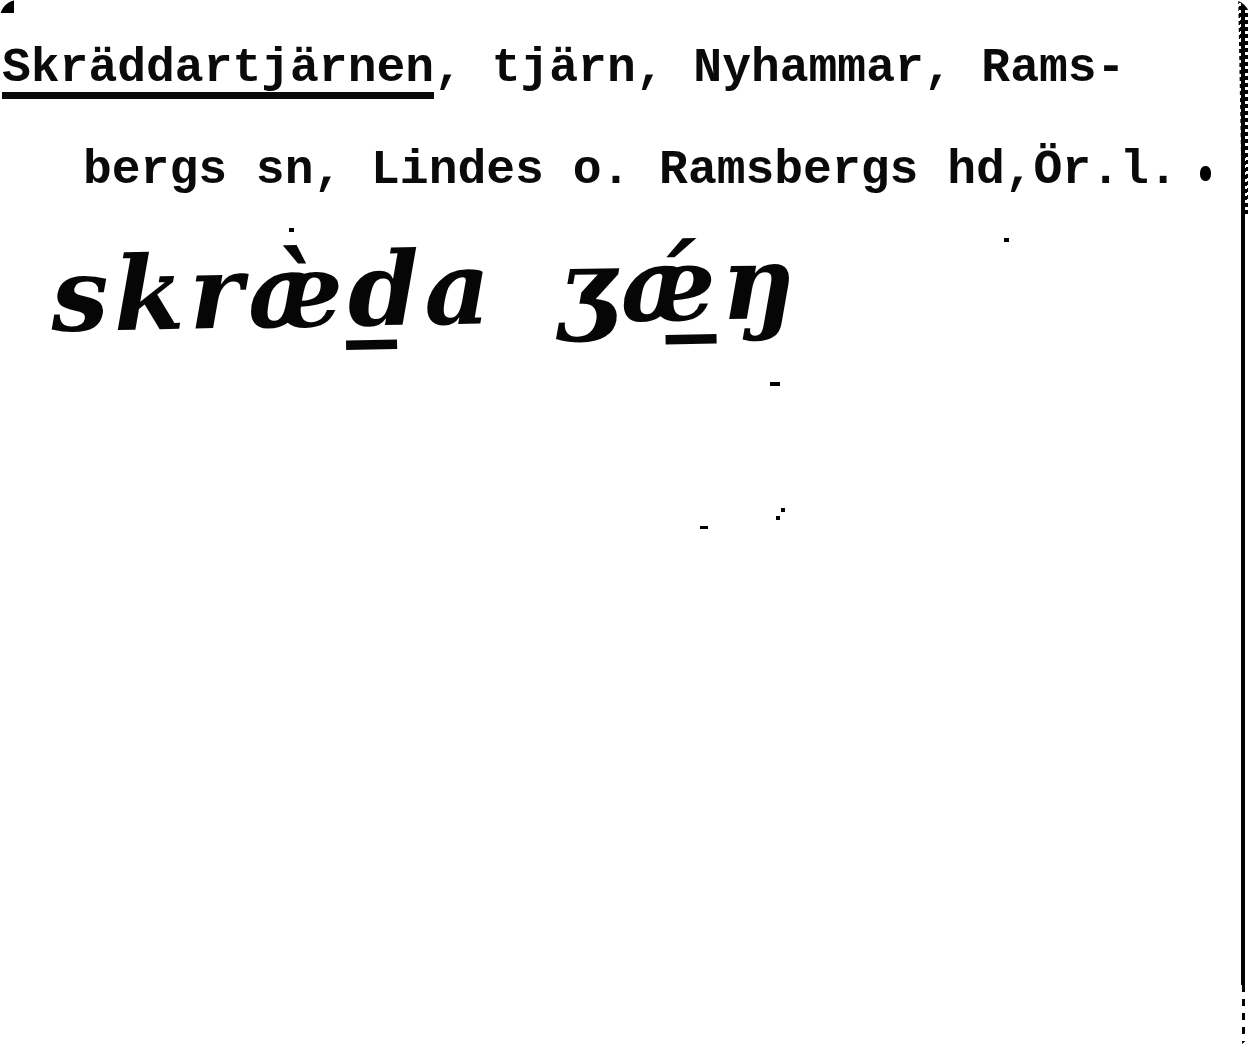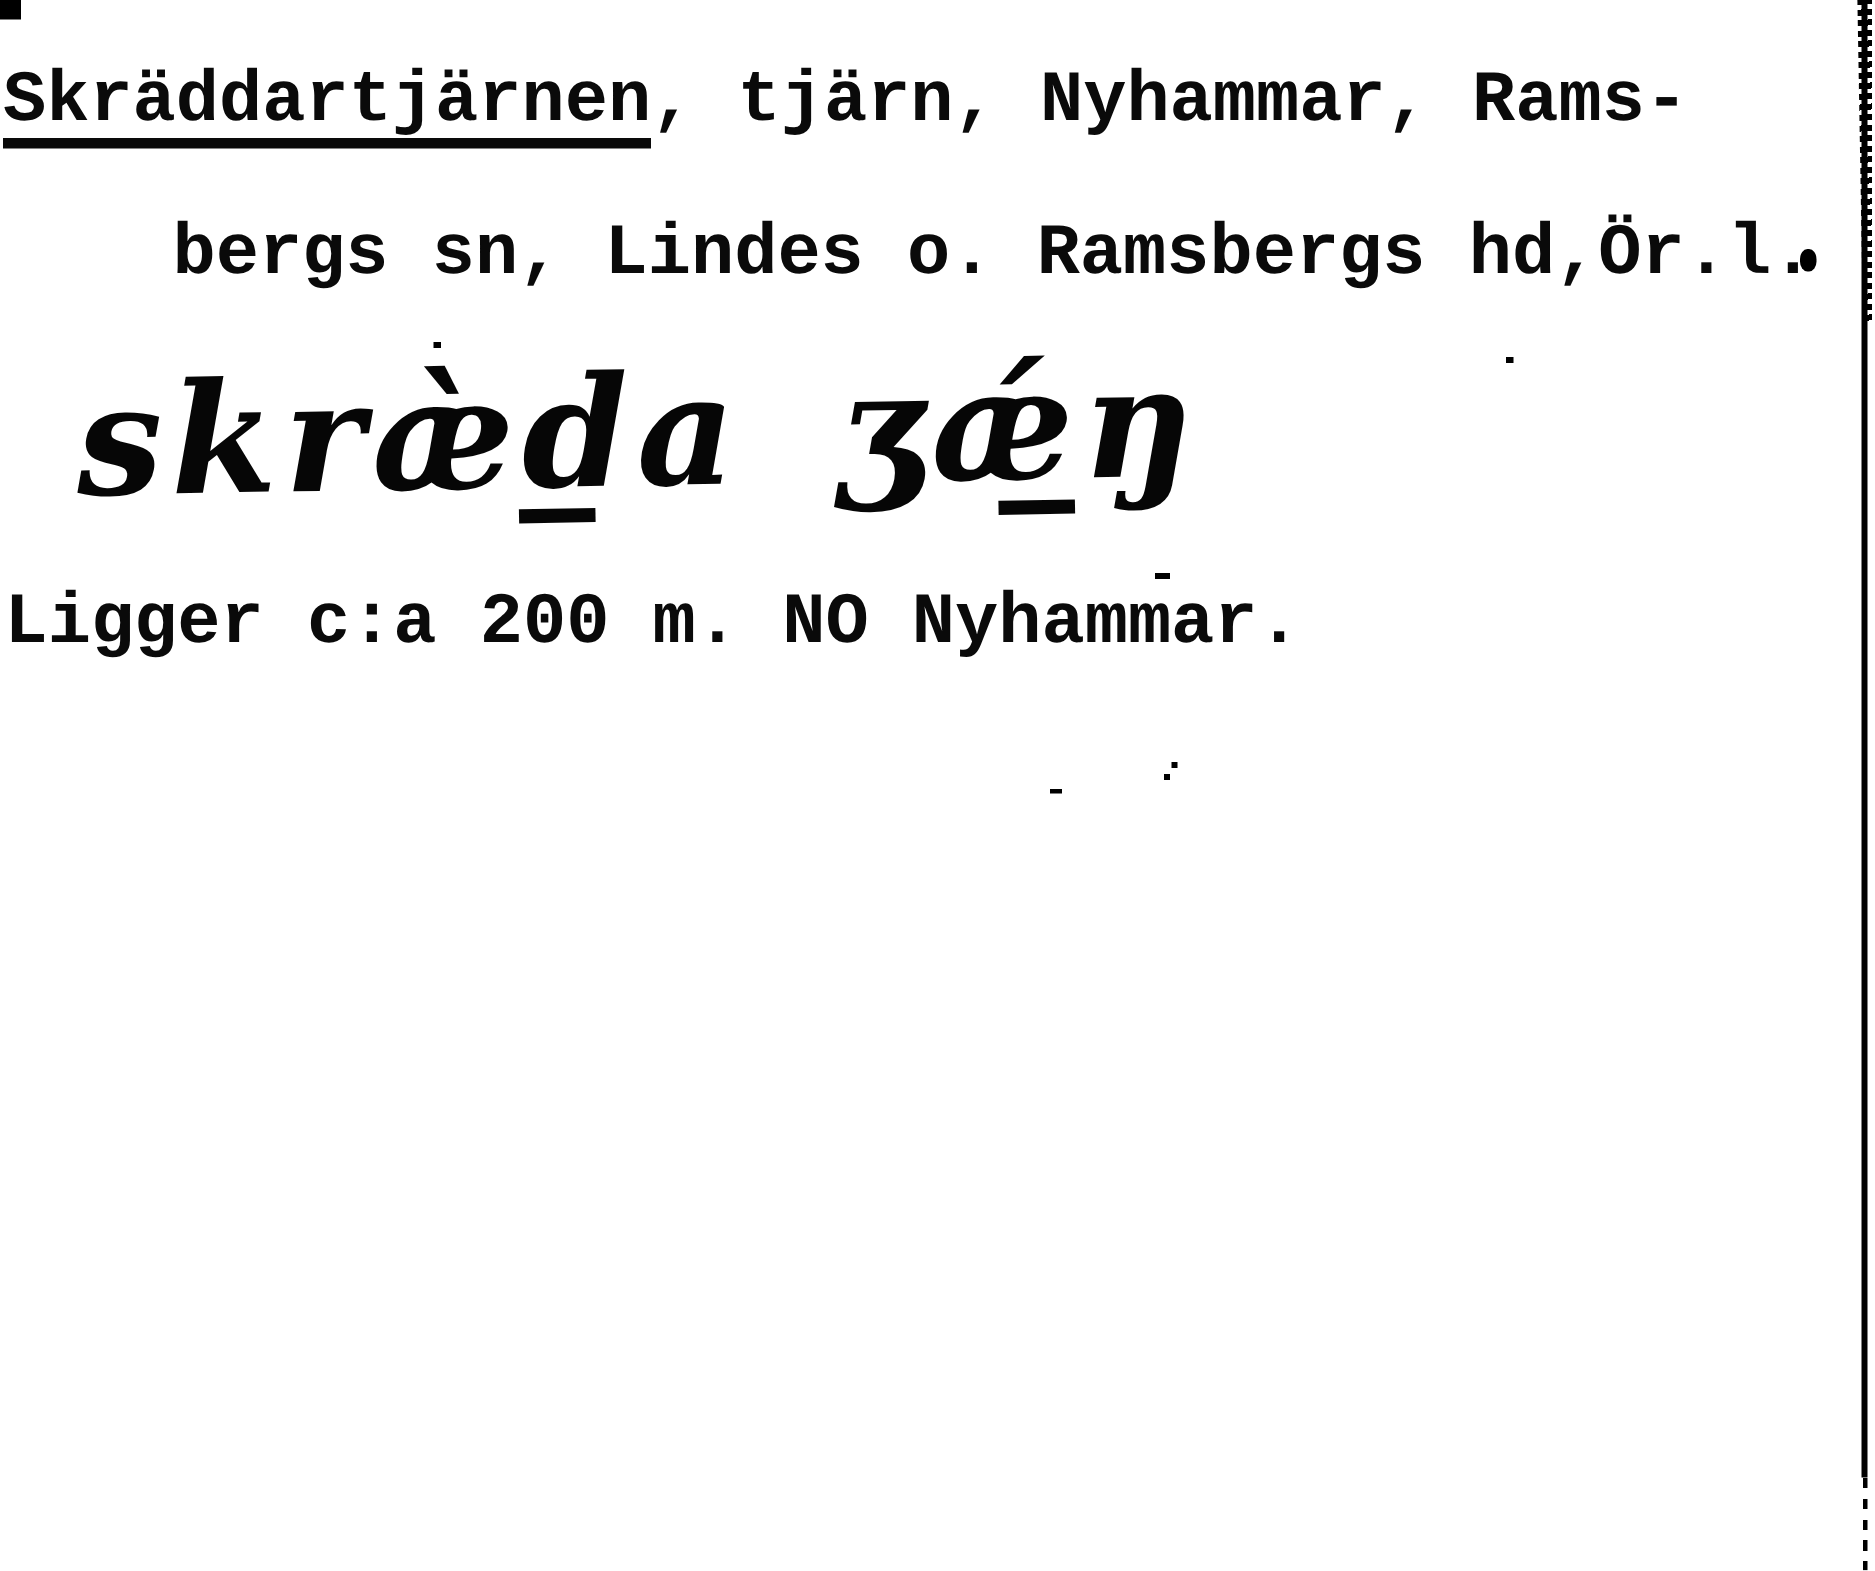--- a/index.html
+++ b/index.html
@@ -8,20 +8,21 @@
     background: #ffffff;
   }
   .scan {
     position: relative;
     width: 1250px;
     height: 1047px;
     background: #ffffff;
     overflow: hidden;
     font-family: "Liberation Mono", "DejaVu Sans Mono", monospace;
     color: #050505;
+    border-radius: 18px;
   }
   .typeline {
     position: absolute;
     font-size: 48px;
     line-height: 1;
     font-weight: bold;
     white-space: pre;
     letter-spacing: 0px;
     color: #0a0a0a;
   }
@@ -78,25 +79,24 @@
     border-radius: 45%;
   }
 </style>
 </head>
 <body>
 
 <div class="scan">
 
   <div class="typeline" style="left:2px; top:44px;"><span class="headword">Skräddartjärnen</span><span>, tjärn, Nyhammar, Rams-</span></div>
 
-  <div class="typeline" style="left:83px; top:146px;margin-left:32px;">bergs sn, Lindes o. Ramsbergs hd,Ör.l.</div>
+  <div class="typeline" style="left:83px; top:146px;">bergs sn, Lindes o. Ramsbergs hd,Ör.l.</div>
 
   <div class="handwriting">skræ̀d̲a ʒǽ̲ŋ</div>
 
-  <div class="typeline" style="left:3px; top:392px;">Ligger c:a 200 m. NO Nyhammar.</div>
 
 
   <div class="artifact" style="left:0; top:0; width:14px; height:13px;"></div>
 
   <div class="edge-speckle"></div>
   <div class="edge-line"></div>
   <div class="edge-line-dashed"></div>
 
   <div class="artifact blob" style="left:1200px; top:166px; width:11px; height:15px;"></div>
 

